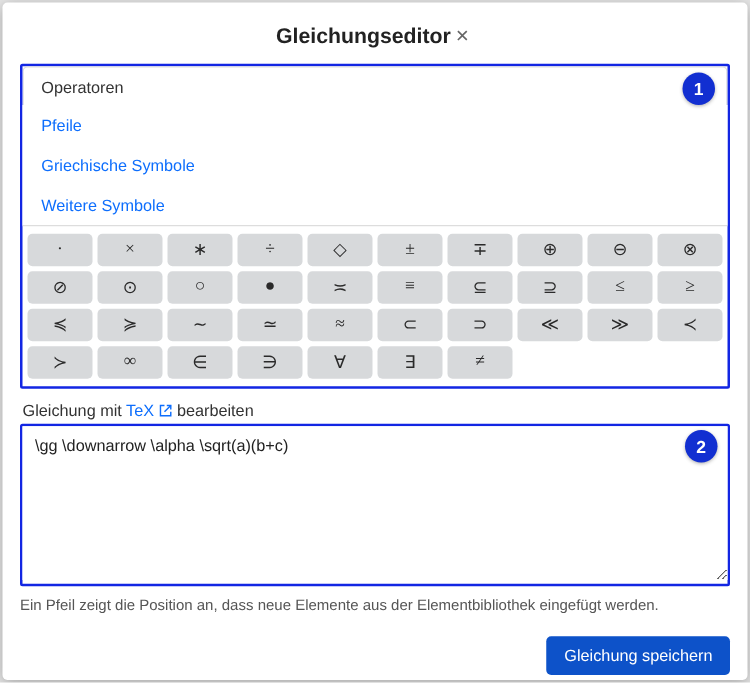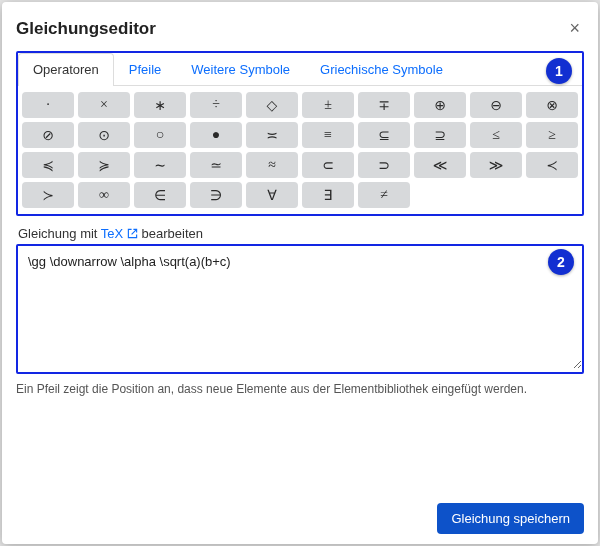--- a/index.html
+++ b/index.html
@@ -11,31 +11,31 @@
     position: relative;
   }
   .modal {
     position: absolute; top: 2px; left: 2px; right: 2px; bottom: 2px;
     background: #fff;
     border-radius: 4px;
     box-shadow: 0 2px 12px rgba(0,0,0,0.3);
     display: flex; flex-direction: column;
     padding: 14px 14px 10px 14px;
   }
-  .hdr { display: flex; justify-content: space-between; align-items: center; margin-bottom: 10px; }
+  .hdr { display: flex; justify-content: center; align-items: center; margin-bottom: 10px; }
   .hdr h2 { font-size: 17px; font-weight: 700; color: #222; }
   .close-x { font-size: 18px; color: #666; cursor: pointer; padding: 2px 4px; }
 
   .section1 {
     border: 2px solid #1226e3;
     border-radius: 2px;
     position: relative;
     margin-bottom: 6px;
   }
-  .tabs { display: flex; border-bottom: 1px solid #ddd; }
+  .tabs { display: flex; border-bottom: 1px solid #ddd; flex-direction: column; }
   .tab {
     padding: 8px 14px;
     font-size: 13px;
     color: #0d6efd;
     cursor: pointer;
     border: 1px solid transparent;
     border-bottom: none;
     background: #fff;
   }
   .tab.active {
@@ -128,22 +128,22 @@
 
   <div class="hdr">
     <h2>Gleichungseditor</h2>
     <span class="close-x">×</span>
   </div>
 
   <div class="section1">
     <div class="tabs" id="tabs">
         <div class="tab active">Operatoren</div>
         <div class="tab">Pfeile</div>
+        <div class="tab">Griechische Symbole</div>
         <div class="tab">Weitere Symbole</div>
-        <div class="tab">Griechische Symbole</div>
       </div>
     <div class="symgrid" id="symgrid">
         <div class="symbtn">·</div>
         <div class="symbtn">×</div>
         <div class="symbtn">∗</div>
         <div class="symbtn">÷</div>
         <div class="symbtn">◇</div>
         <div class="symbtn">±</div>
         <div class="symbtn">∓</div>
         <div class="symbtn">⊕</div>

